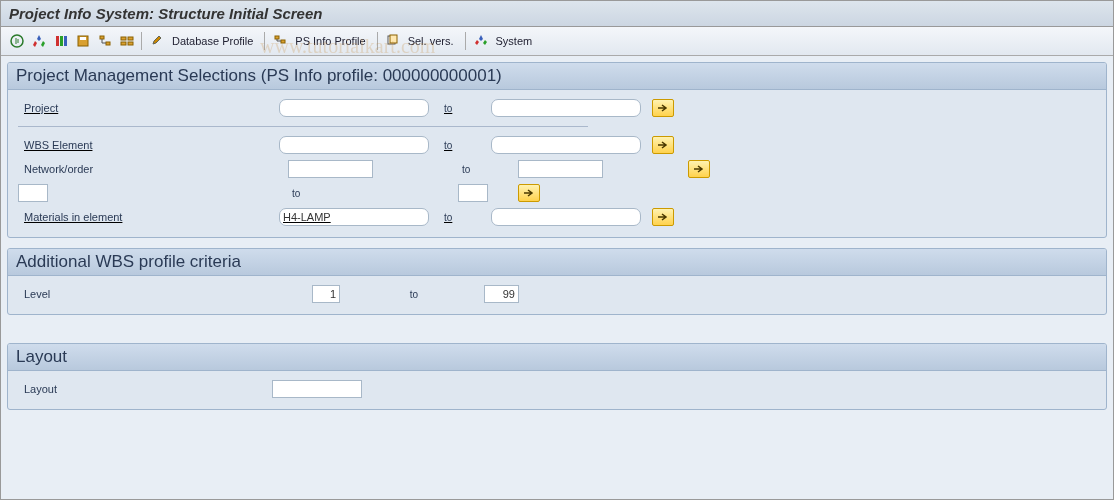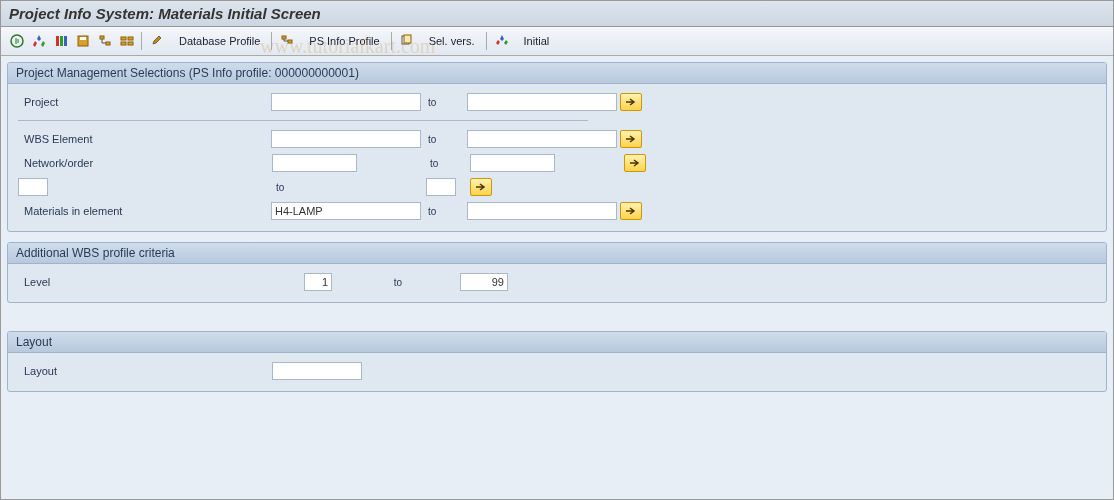--- a/index.html
+++ b/index.html
@@ -49,21 +49,21 @@
       align-items: center;
       justify-content: center;
       border: 1px solid transparent;
       border-radius: 2px;
       cursor: pointer;
       font-size: 13px;
     }
     .tb-btn {
       display: inline-flex;
       align-items: center;
-      gap: 15px;
+      gap: 8px;
       padding: 2px 6px 2px 3px;
       border: 1px solid transparent;
       border-radius: 2px;
       cursor: pointer;
       font-size: 11px;
       color: #223;
     }
     .tb-sep {
       width: 1px;
       height: 18px;
@@ -79,55 +79,56 @@
       border: 1px solid #9fb4cc;
       border-radius: 3px;
       margin-bottom: 10px;
       background: #dfe7f0;
       overflow: hidden;
     }
     .panel-header {
       background: linear-gradient(to bottom, #cfdcec, #b8c9dd);
       border-bottom: 1px solid #9fb4cc;
       padding: 3px 8px;
-      font-size: 12px;
+      font-size: 17px;
       color: #2a3a55;
     }
     .panel-body {
       padding: 6px 10px 8px 10px;
     }
     .row {
       display: grid;
       grid-template-columns: 250px 150px 40px 150px 40px;
       align-items: center;
       height: 24px;
-      gap: 3px;
+      gap: 11px;
+      text-decoration: underline;
     }
     .row-narrow {
       display: grid;
       grid-template-columns: 260px 50px 120px 50px;
       align-items: center;
       height: 24px;
-      gap: 4px;
+      gap: 12px;
     }
     .label {
       font-size: 11px;
       color: #2a3a55;
       padding-left: 6px;
     }
     .inp {
       border: 1px solid #a8b8c8;
       height: 18px;
       padding: 1px 3px;
       font-size: 11px;
       background: #fff;
       color: #333;
     }
     .inp-30 { width: 30px; }
-    .inp-full { width: 100%; }
+    .inp-full { width: 100%; border-radius: 7px; }
     .to {
       font-size: 10px;
       color: #2a3a55;
       text-align: left;
       padding-left: 4px;
     }
     .arrow-btn {
       width: 22px;
       height: 18px;
       background: linear-gradient(to bottom, #fff2b0, #ffd24d);
@@ -163,30 +164,30 @@
       color: rgba(200, 140, 60, 0.25);
       font-family: Georgia, serif;
       pointer-events: none;
       z-index: 5;
     }
     .row-activity {
       display: grid;
       grid-template-columns: 250px 150px 40px 150px 40px;
       align-items: center;
       height: 24px;
-      gap: 4px;
+      gap: 20px;
     }
   </style>
 </head>
 <body>
 
 <div class="container">
 
   <div class="title-bar">
-    <span class="title-text">Project Info System: Materials Initial Screen</span>
+    <span class="title-text">Project Info System: Structure Initial Screen</span>
   </div>
 
   <div class="toolbar">
     <span class="tb-icon" title="Execute">
       <svg width="14" height="14" viewBox="0 0 14 14">
           <circle cx="7" cy="7" r="6" fill="none" stroke="#2a7a2a" stroke-width="1.5"></circle>
           <path d="M6 4 L6 10 M8 5 L8 9" stroke="#2a7a2a" stroke-width="1"></path>
         </svg>
     </span>
     <span class="tb-icon">
@@ -264,21 +265,21 @@
     <span class="tb-sep"></span>
 
     <span class="tb-btn">
       <span class="small-icon">
         <svg width="12" height="12" viewBox="0 0 12 12">
             <path d="M6 1 L8 5 L6 7 L4 5 Z" fill="#3a60bb"></path>
             <path d="M2 6 L4 8 L2 11 L0 9 Z" fill="#d03030"></path>
             <path d="M10 6 L12 8 L10 11 L8 9 Z" fill="#2aa02a"></path>
           </svg>
       </span>
-      <span>Initial</span>
+      <span>System</span>
     </span>
   </div>
 
   <div class="watermark">www.tutorialkart.com</div>
 
   <div class="content">
 
     <div class="panel">
       <div class="panel-header">Project Management Selections (PS Info profile: 000000000001)</div>
       <div class="panel-body">
@@ -346,21 +347,21 @@
       </div>
     </div>
 
     <div class="panel">
       <div class="panel-header">Additional WBS profile criteria</div>
       <div class="panel-body">
         <div class="row-narrow">
           <span class="label">Level</span>
           <div style="text-align:right"><input class="inp" style="width: 28px; text-align: right;" type="text" value="1"></div>
           <span class="to" style="text-align:center">to</span>
-          <div><input class="inp" style="width: 48px; text-align: right;" type="text" value="99"></div>
+          <div><input class="inp" style="width: 35px; text-align: right;" type="text" value="99"></div>
         </div>
       </div>
     </div>
 
     <div style="height:18px"></div>
 
     <div class="panel">
       <div class="panel-header">Layout</div>
       <div class="panel-body">
         <div style="display:grid;grid-template-columns:250px 150px;align-items:center;height:24px;gap:4px">

